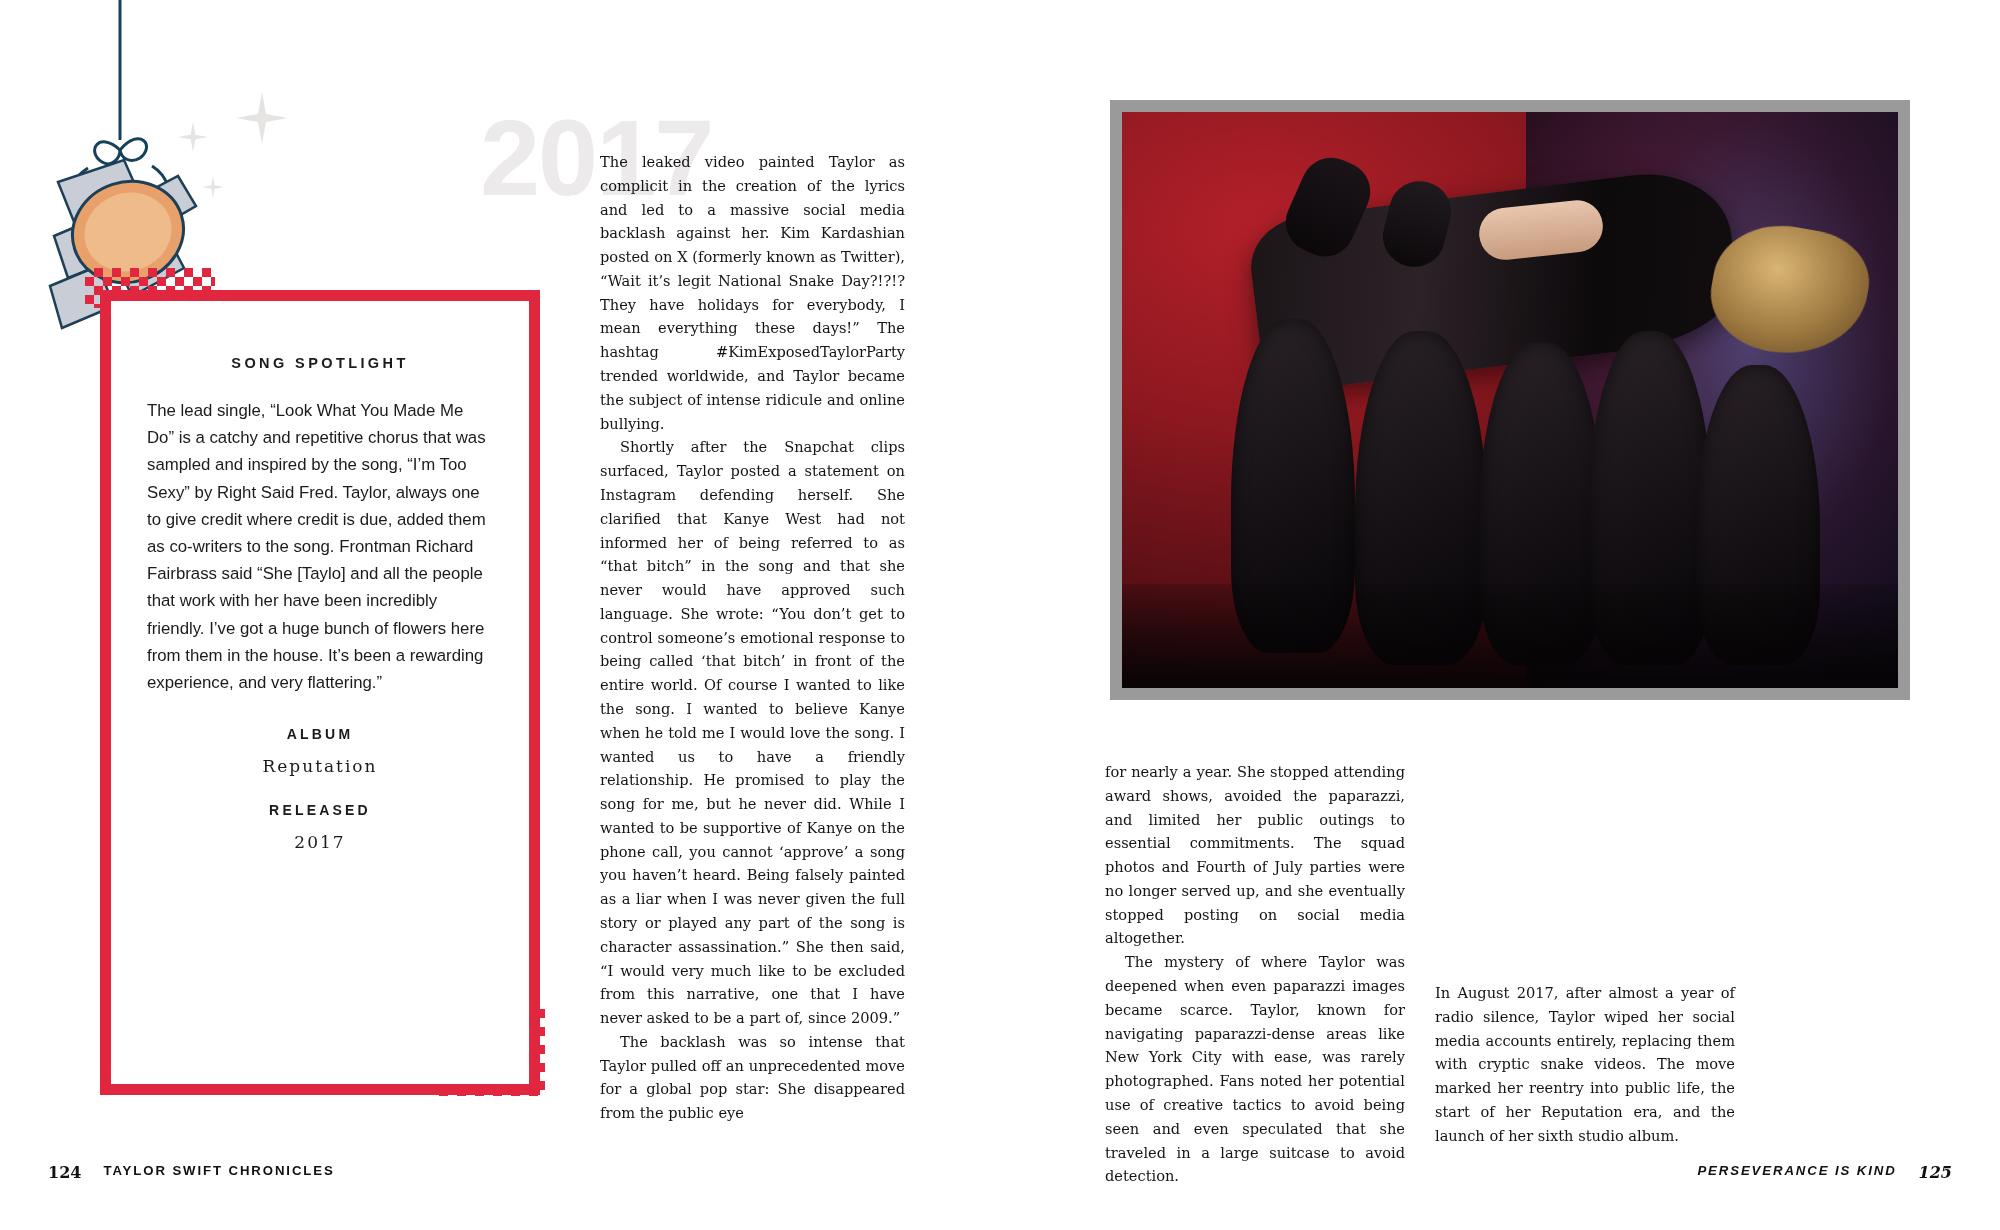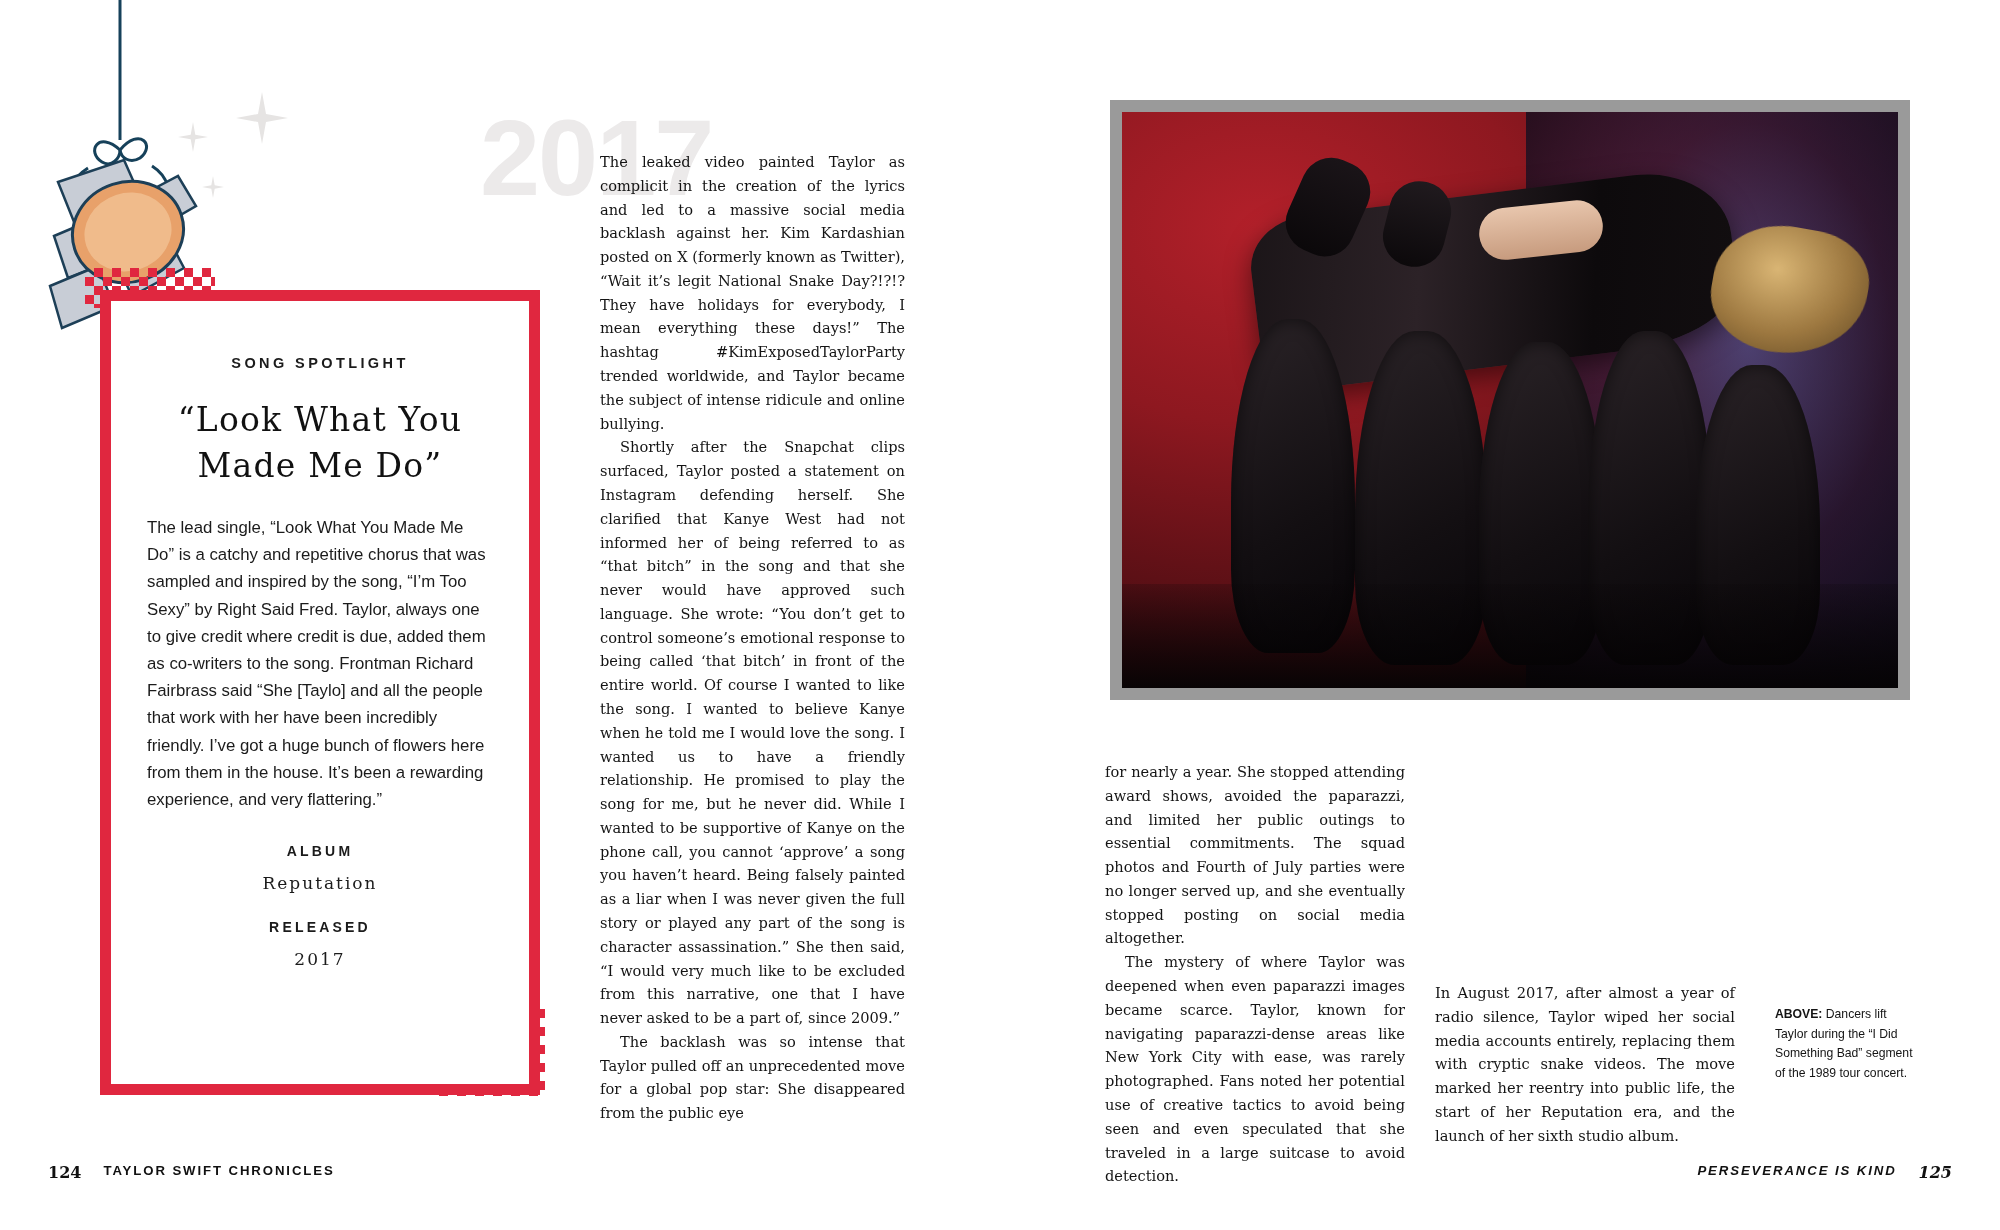--- a/index.html
+++ b/index.html
@@ -216,21 +216,20 @@
         <ellipse cx="100" cy="232" rx="44" ry="39" fill="#f0bb8b" transform="rotate(-18 100 232)"></ellipse>
       </svg>
     </div>
 
     <div class="checker checker-top"></div>
     <div class="checker checker-bottom"></div>
 
     <div class="spotlight-box">
       <div class="spotlight-inner">
         <div class="kicker">SONG SPOTLIGHT</div>
-        <div class="song-title">“Look What You Made Me Do”</div>
         <div class="song-desc">The lead single, “Look What You Made Me Do” is a catchy and repetitive chorus that was sampled and inspired by the song, “I’m Too Sexy” by Right Said Fred. Taylor, always one to give  credit where credit is due, added them as co-writers to the song. Frontman Richard Fairbrass said “She [Taylo] and all the people that work with her have been incredibly friendly. I’ve got a huge bunch of flowers here from them in the house. It’s been a rewarding experience, and very flattering.”</div>
         <div class="meta-label">ALBUM</div>
         <div class="meta-value">Reputation</div>
         <div class="meta-label">RELEASED</div>
         <div class="meta-value last">2017</div>
       </div>
     </div>
 
     <div class="ghost-year">2017</div>
 
@@ -270,22 +269,19 @@
 
   <div class="col col-b">
     <p class="first">for nearly a year. She stopped attending award shows, avoided the paparazzi, and limited her public outings to essential commitments. The squad photos and Fourth of July parties were no longer served up, and she eventually stopped posting on social media altogether.</p>
     <p>The mystery of where Taylor was deepened when even paparazzi images became scarce. Taylor, known for navigating paparazzi-dense areas like New York City with ease, was rarely photographed. Fans noted her potential use of creative tactics to avoid being seen and even speculated that she traveled in a large suitcase to avoid detection.</p>
   </div>
 
   <div class="col col-c">
     <p class="first">In August 2017, after almost a year of radio silence, Taylor wiped her social media accounts entirely, replacing them with cryptic snake videos. The move marked her reentry into public life, the start of her Reputation era, and the launch of her sixth studio album.</p>
   </div>
 
-  <div class="caption">
-    <b>ABOVE:</b><span> Dancers lift Taylor during the “I Did Something Bad” segment of the 1989 tour concert.</span>
-  </div>
 
   <div class="folio folio-right">
     <span class="folio-text">PERSEVERANCE IS KIND</span>
     <span class="folio-num">125</span>
   </div>
 
 </div>
 
 </body></html>

